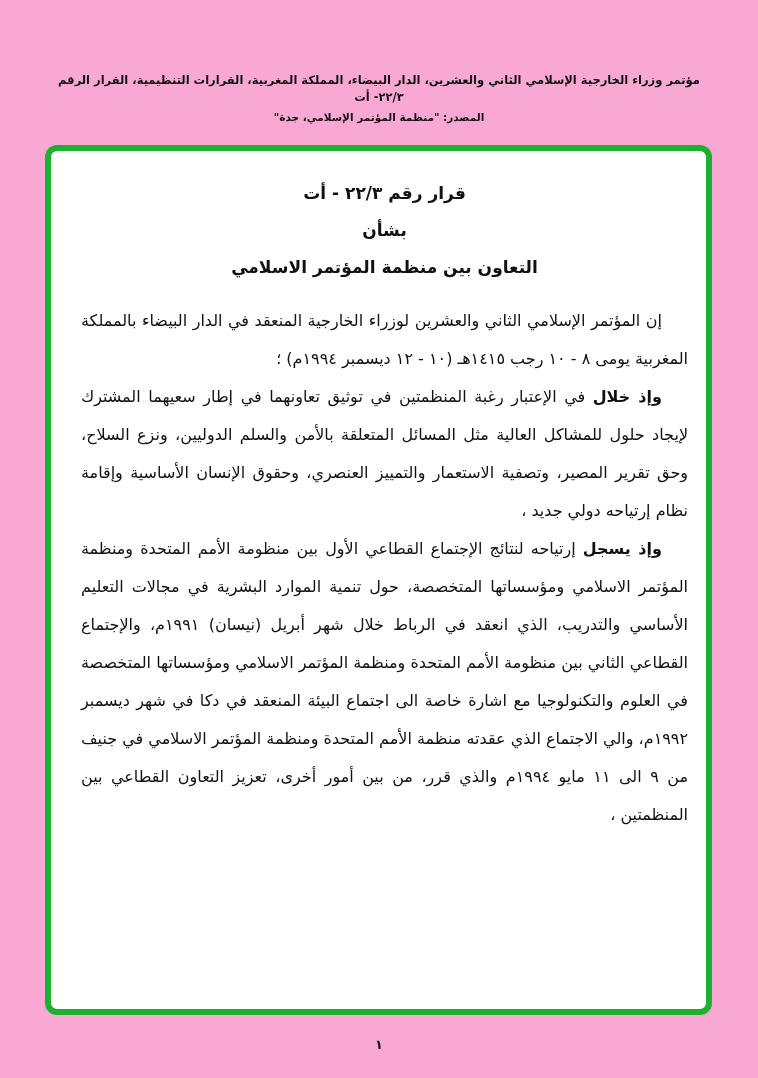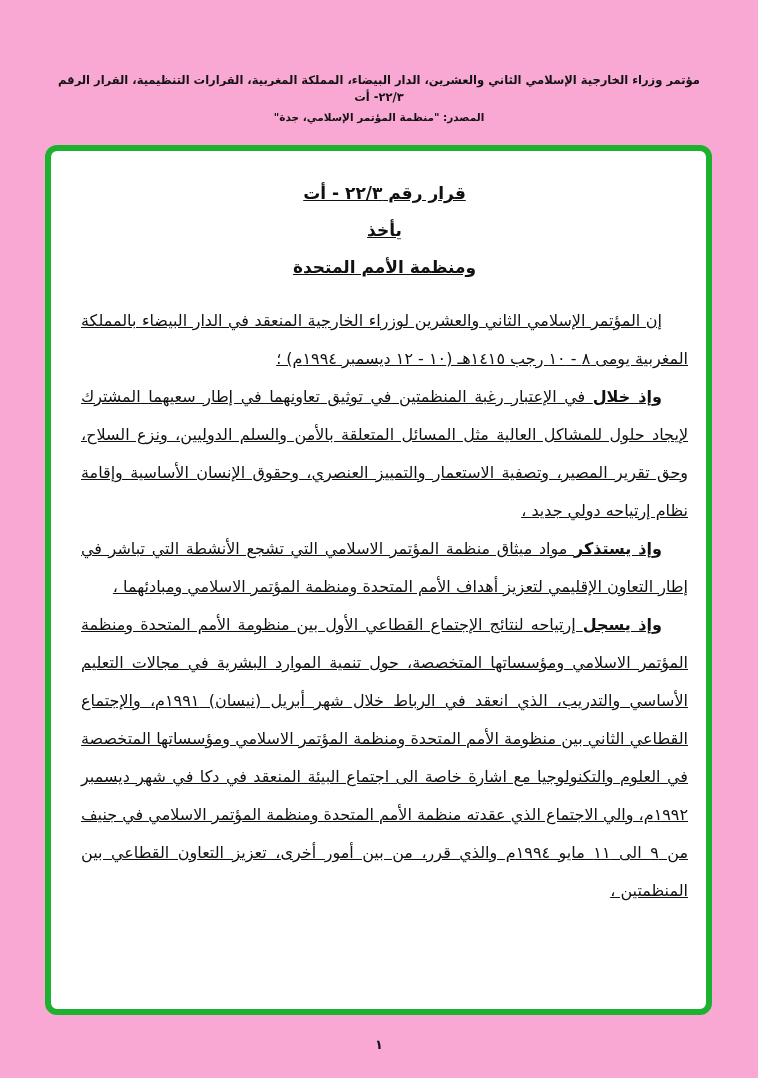--- a/index.html
+++ b/index.html
@@ -80,35 +80,34 @@
 </head>
 <body>
 
 <div class="page">
 
   <div class="header">
     <div class="header-line1">مؤتمر وزراء الخارجية الإسلامي الثاني والعشرين، الدار البيضاء، المملكة المغربية، القرارات التنظيمية، القرار الرقم ٢٢/٣- أت</div>
     <div class="header-line2">المصدر: "منظمة المؤتمر الإسلامي، جدة"</div>
   </div>
 
-  <div class="doc-frame" style="border-color: rgb(28, 177, 46); text-decoration: underline;">
+  <div class="doc-frame" style="border-color: rgb(28, 177, 46);">
 
     <div class="title-block">
       <div class="title-line">قرار رقم ٢٢/٣ - أت</div>
-      <div class="title-line">يأخذ</div>
-      <div class="title-line">ومنظمة الأمم المتحدة</div>
+      <div class="title-line">بشأن</div>
+      <div class="title-line">التعاون بين منظمة المؤتمر الاسلامي</div>
     </div>
 
     <div class="doc-body">
       <p class="para"><span class="lead"></span><span>إن المؤتمر الإسلامي الثاني والعشرين لوزراء الخارجية المنعقد في الدار البيضاء بالمملكة المغربية يومى ٨ - ١٠ رجب ١٤١٥هـ (١٠ - ١٢ ديسمبر ١٩٩٤م) ؛</span></p>
 
 
       <p class="para"><span class="lead">وإذ خلال</span><span> في الإعتبار رغبة المنظمتين في توثيق تعاونهما في إطار سعيهما المشترك لإيجاد حلول للمشاكل العالية مثل المسائل المتعلقة بالأمن والسلم الدوليين، ونزع السلاح، وحق تقرير المصير، وتصفية الاستعمار والتمييز العنصري، وحقوق الإنسان الأساسية وإقامة نظام إرتياحه دولي جديد ،</span></p>
 
-      <p class="para"><span class="lead">وإذ يستذكر</span><span> مواد ميثاق منظمة المؤتمر الاسلامي التي تشجع الأنشطة التي تباشر في إطار التعاون الإقليمي لتعزيز أهداف الأمم المتحدة ومنظمة المؤتمر الاسلامي ومبادئهما ،</span></p>
 
 
       <p class="para"><span class="lead">وإذ يسجل</span><span> إرتياحه لنتائج الإجتماع القطاعي الأول بين منظومة الأمم المتحدة ومنظمة المؤتمر الاسلامي ومؤسساتها المتخصصة، حول تنمية الموارد البشرية في مجالات التعليم الأساسي والتدريب، الذي انعقد في الرباط خلال شهر أبريل (نيسان) ١٩٩١م، والإجتماع القطاعي الثاني بين منظومة الأمم المتحدة ومنظمة المؤتمر الاسلامي ومؤسساتها المتخصصة في العلوم والتكنولوجيا مع اشارة خاصة الى اجتماع البيئة المنعقد في دكا في شهر ديسمبر ١٩٩٢م، والي الاجتماع الذي عقدته منظمة الأمم المتحدة ومنظمة المؤتمر الاسلامي في جنيف من ٩ الى ١١ مايو ١٩٩٤م والذي قرر، من بين أمور أخرى، تعزيز التعاون القطاعي بين المنظمتين ،</span></p>
     </div>
 
   </div>
 
   <div class="page-number">١</div>
 
 </div>

